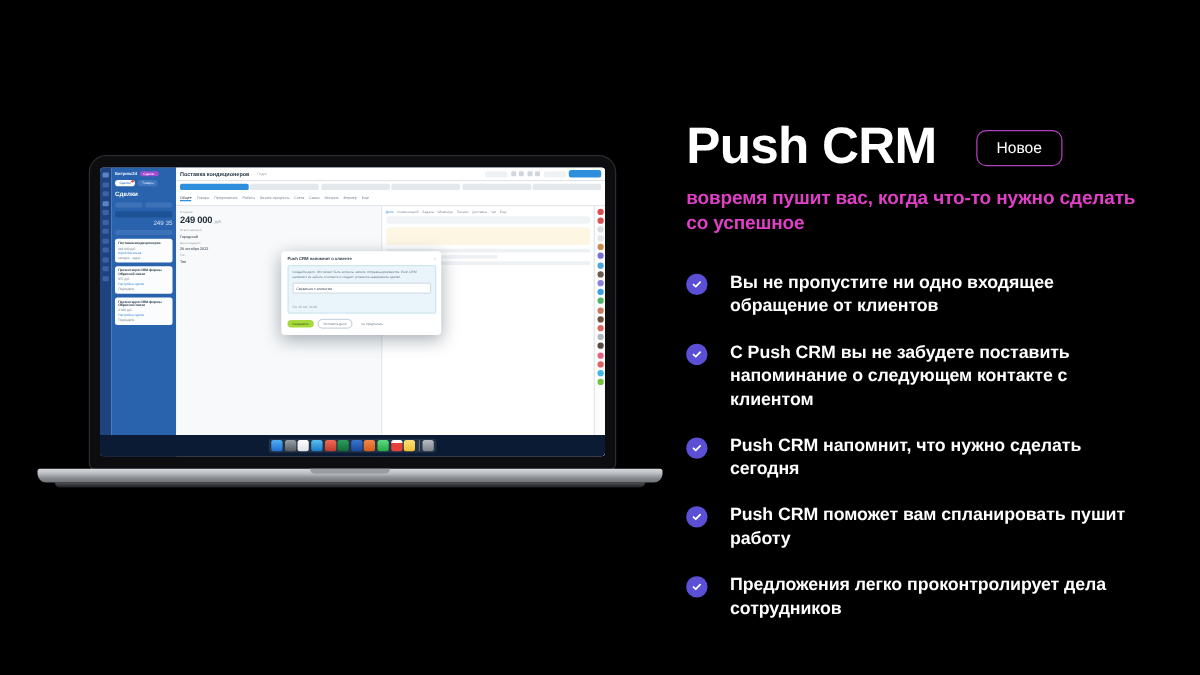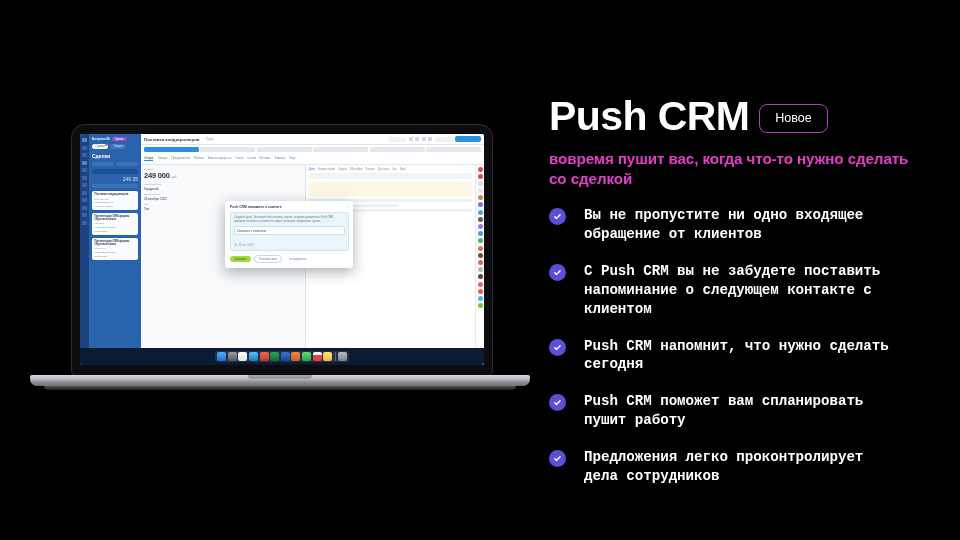--- a/index.html
+++ b/index.html
@@ -333,21 +333,21 @@
   .panel {
     position: absolute;
     left: 549px;
     top: 96px;
     width: 400px;
   }
 
   .title-row {
     display: flex;
     align-items: center;
-    gap: 10px;
+    gap: 32px;
   }
   .title {
     font-size: 41px;
     font-weight: bold;
     color: #ffffff;
     letter-spacing: -0.6px;
     line-height: 1;
   }
   .badge {
     border: 1.3px solid #b23fbe;
@@ -365,23 +365,22 @@
     margin-top: 12px;
     color: #e23fc8;
     font-size: 15.2px;
     font-weight: bold;
     line-height: 1.32;
     letter-spacing: -0.1px;
     max-width: 360px;
   }
 
   .bullets {
-    margin-top: 17px;
+    margin-top: 28px;
     list-style: none;
-    font-family: Liberation Mono, monospace;
   }
   .bullet {
     display: flex;
     align-items: flex-start;
     gap: 18px;
     margin-bottom: 18px;
   }
   .check {
     flex: 0 0 auto;
     width: 17px;
@@ -631,21 +630,21 @@
     <div class="laptop-foot"></div>
   </div>
 
   <div class="panel">
 
     <div class="title-row">
       <div class="title">Push CRM</div>
       <div class="badge">Новое</div>
     </div>
 
-    <div class="subtitle">вовремя пушит вас, когда что-то нужно сделать со сделкой</div>
+    <div class="subtitle">вовремя пушит вас, когда что-то нужно сделать со успешное</div>
 
     <ul class="bullets">
 
       <li class="bullet">
         <span class="check">
           <svg width="9" height="9" viewBox="0 0 12 12">
               <path d="M2.4 6.2 L4.8 8.5 L9.5 3.6" fill="none" stroke="#ffffff" stroke-width="1.9" stroke-linecap="round" stroke-linejoin="round"></path>
             </svg>
         </span>
         <span class="bullet-text">Вы не пропустите ни одно входящее обращение от клиентов</span>

